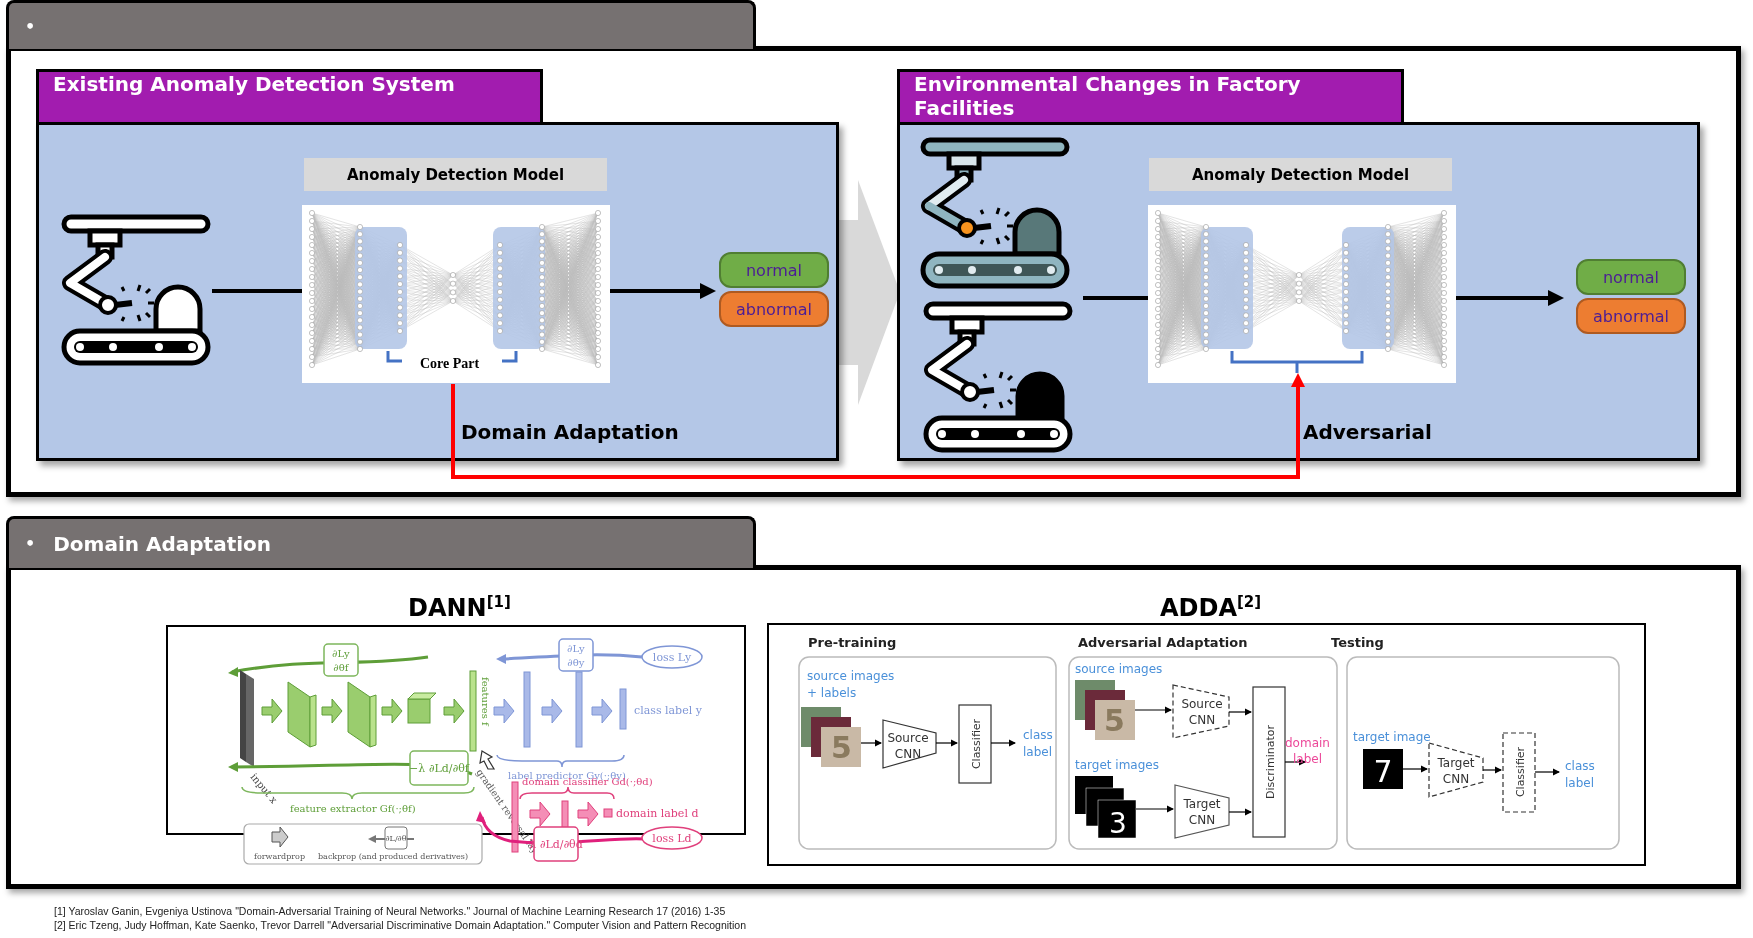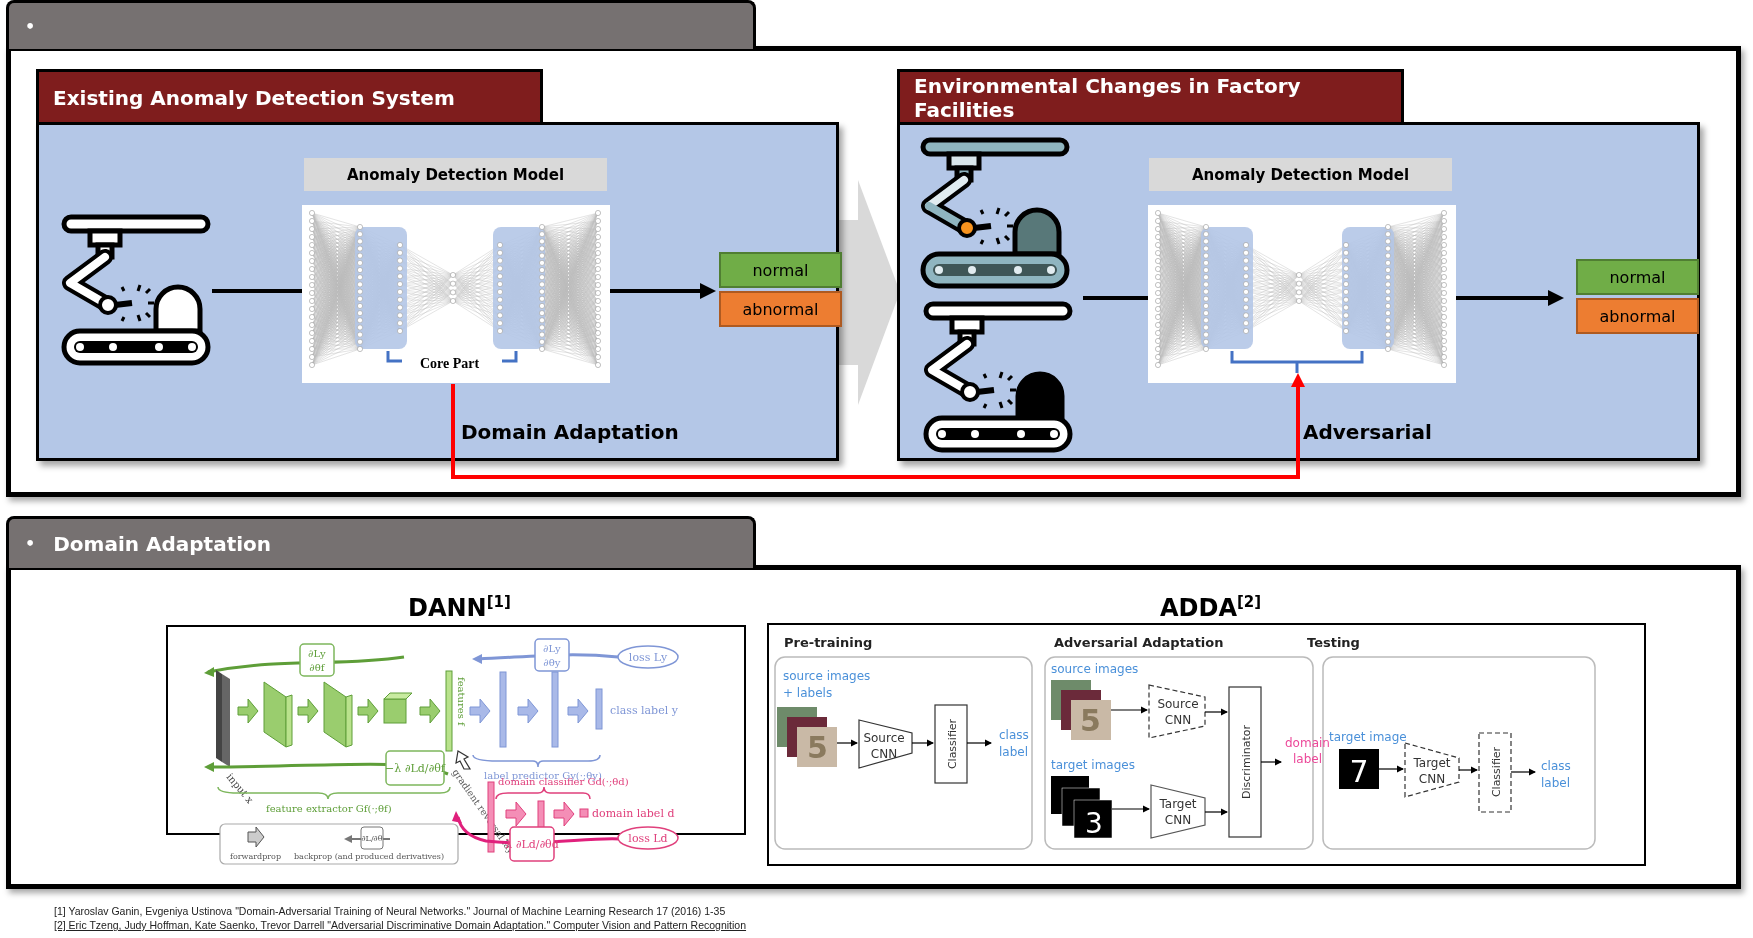--- a/index.html
+++ b/index.html
@@ -4,33 +4,33 @@
 <style>
   * { box-sizing: border-box; margin: 0; padding: 0; }
   html, body { width: 1753px; height: 938px; background: #fff; overflow: hidden; }
   body { position: relative; font-family: "DejaVu Sans", sans-serif; color: #000; }
   .abs { position: absolute; }
 
   .sec-header { position: absolute; background: #767171; border: 3px solid #000; border-bottom: none; border-radius: 8px 8px 0 0; color: #fff; font-weight: bold; font-size: 20px; display: flex; align-items: center; padding-left: 16px; }
   .sec-header .dot { margin-right: 18px; font-size: 16px; }
   .sec-box { position: absolute; border: 5px solid #000; background: #fff; box-shadow: 3px 4px 6px rgba(0,0,0,0.35); }
 
-  .panel-title { position: absolute; background: #7f1d1d; border: 3px solid #000; border-bottom: none; color: #fff; font-weight: bold; font-size: 20px; display: flex; align-items: center; padding-left: 14px; }
+  .panel-title { position: absolute; background: #a21caf; border: 3px solid #000; border-bottom: none; color: #fff; font-weight: bold; font-size: 20px; display: flex; padding-left: 14px; }
   .panel { position: absolute; background: #B4C7E7; border: 3px solid #000; box-shadow: 4px 5px 6px rgba(0,0,0,0.35); }
 
   .model-label { position: absolute; background: #D9D9D9; font-size: 15px; font-weight: bold; display: flex; align-items: center; justify-content: center; }
   .nn { position: absolute; background: #fff; }
-  .out-box { position: absolute; width: 123px; height: 36px; display: flex; align-items: center; justify-content: center; font-size: 16px; color: #000000; }
+  .out-box { position: absolute; width: 110px; height: 36px; display: flex; align-items: center; justify-content: center; font-size: 16px; color: #4c1d95; border-radius: 12px; }
   .out-normal { background: #70AD47; border: 2px solid #507E32; }
   .out-abnormal { background: #ED7D31; border: 2px solid #AE5A21; }
   .caption { position: absolute; font-size: 20px; font-weight: bold; }
 
   .fig-title { position: absolute; font-size: 24px; font-weight: bold; }
   .fig-title sup { font-size: 15px; }
-  .fig-box { position: absolute; border: 2px solid #000; background: #fff; }
+  .fig-box { position: absolute; border: 2px solid #000; background: #fff; padding-left: 24px; }
 
   .footer { position: absolute; left: 14px; font-size: 10.5px; font-family: "Liberation Sans", sans-serif; color: #222; margin-left: 40px; }
   svg text { font-family: "DejaVu Serif", serif; }
   .adda-svg text { font-family: "DejaVu Sans", sans-serif; }
 </style>
 </head>
 <body>
 
 <div class="sec-box" style="left:6px; top:46px; width:1735px; height:451px;"></div>
 <div class="sec-header" style="left:6px; top:0; width:750px; height:49px;">
@@ -3039,13 +3039,13 @@
     <text x="772" y="162" font-size="12" fill="#4A90D9">label</text>
   </svg>
   
 </div>
 <div class="abs" style="left:1285px; top:735px; font-size:12px; color:#ec4899; text-align:center; line-height:16px; font-family:'DejaVu Sans',sans-serif;">
   <div>domain</div>
   <div>label</div>
 </div>
 
 <div class="footer" style="top:905px;">[1] Yaroslav Ganin, Evgeniya Ustinova "Domain-Adversarial Training of Neural Networks." Journal of Machine Learning Research 17 (2016) 1-35</div>
-<div class="footer" style="top:919px;text-decoration:underline;">[2] Eric Tzeng, Judy Hoffman, Kate Saenko, Trevor Darrell "Adversarial Discriminative Domain Adaptation." Computer Vision and Pattern Recognition</div>
+<div class="footer" style="top:919px;">[2] Eric Tzeng, Judy Hoffman, Kate Saenko, Trevor Darrell "Adversarial Discriminative Domain Adaptation." Computer Vision and Pattern Recognition</div>
 
 </body></html>

